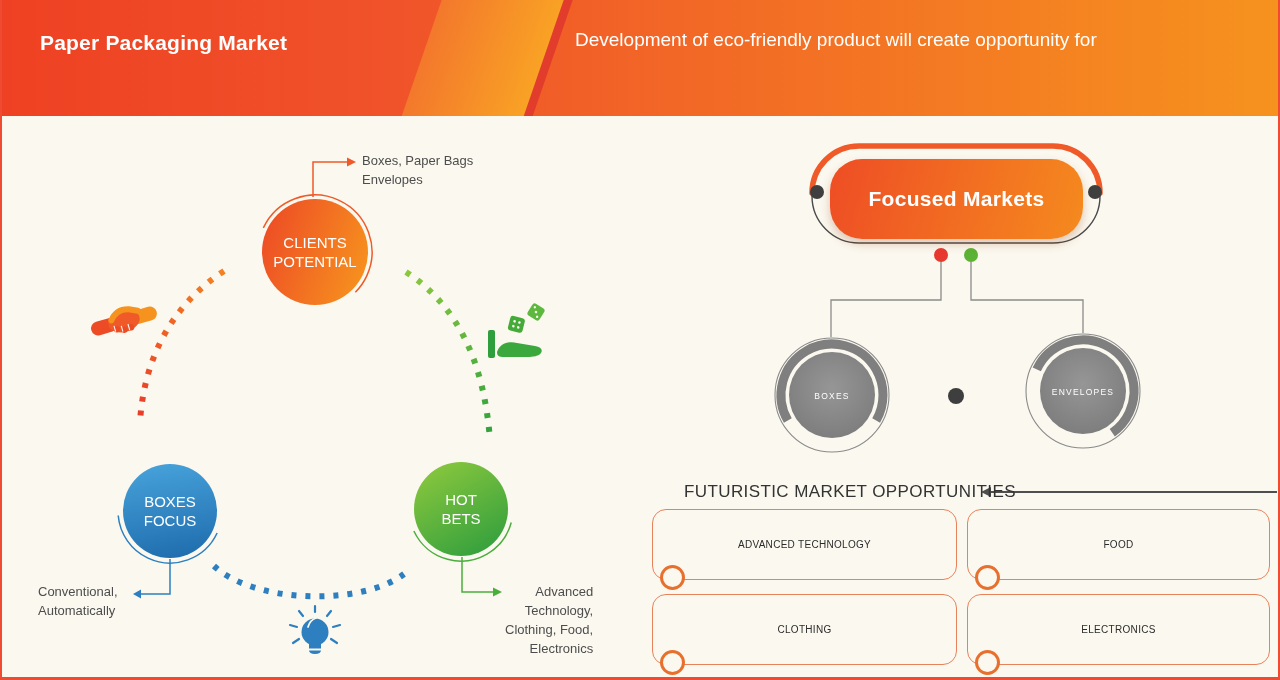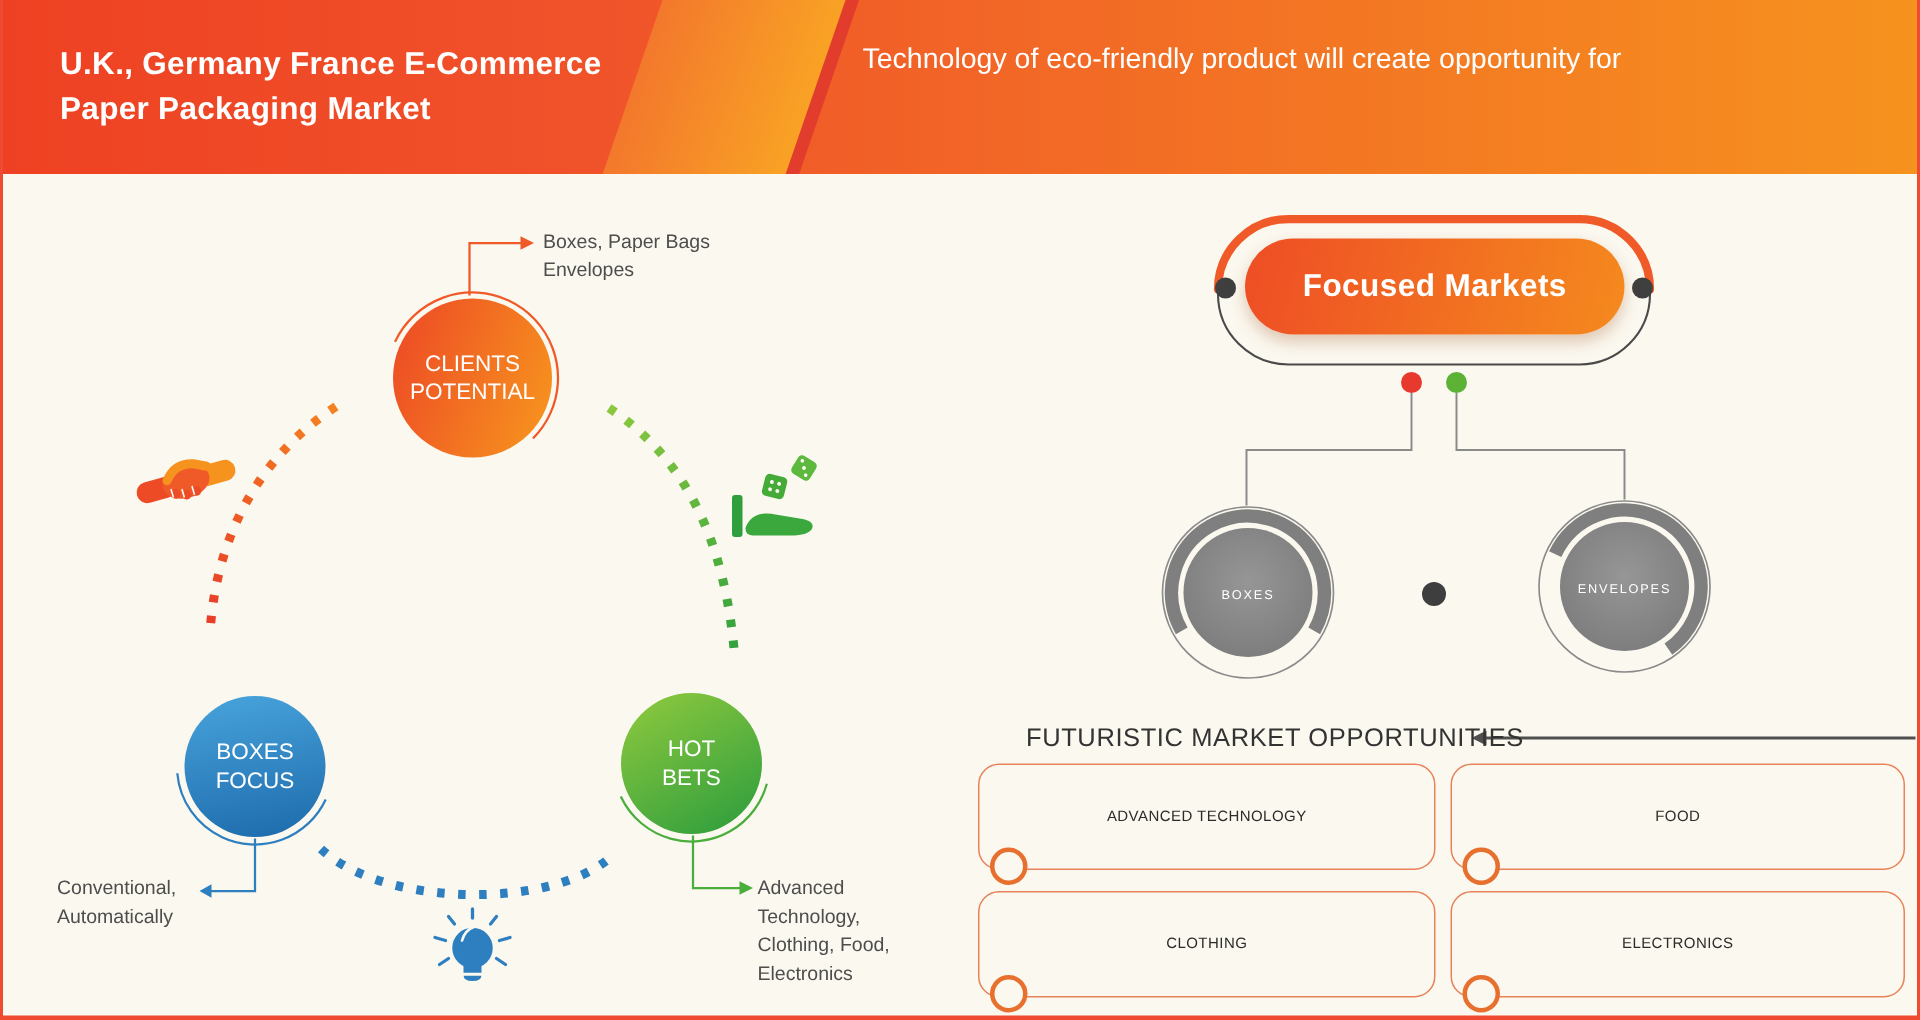--- a/index.html
+++ b/index.html
@@ -26,23 +26,23 @@
            background:linear-gradient(110deg,#ed4b25 5%,#f7941e 95%);}
   .node-cf{left:123px;top:464px;width:94px;height:94px;font-size:15px;
            background:linear-gradient(170deg,#46a1d9 5%,#1f6dae 95%);}
   .node-hb{left:414px;top:462px;width:94px;height:94px;font-size:15px;
            background:linear-gradient(150deg,#8cc83e 5%,#2f9e3d 95%);}
   
   .callout{position:absolute;font-size:13px;color:#4d4d4d;line-height:1.45;}
   .callout span{display:block;}
   .callout-top{left:362px;top:152px;}
   .callout-left{left:38px;top:583px;}
-  .callout-right{left:505px;top:583px;}
-  
-  .pill{position:absolute;left:830px;top:159px;width:253px;height:64px;border-radius:32px;
+  .callout-right{left:505px;top:583px;text-align:right;}
+  
+  .pill{position:absolute;left:830px;top:159px;width:253px;height:80px;border-radius:32px;
         background:linear-gradient(105deg,#ee4d25,#f58a1e);
         box-shadow:0 5px 10px rgba(150,70,20,.28);
         display:flex;align-items:center;justify-content:center;}
   .pill span{color:#fff;font-size:21px;font-weight:bold;letter-spacing:.3px;}
   
   .fut-heading{position:absolute;left:684px;top:482px;font-size:17px;color:#333;
                letter-spacing:.4px;}
   .fbox{position:absolute;border:1.5px solid #e8825a;border-radius:14px;
         display:flex;align-items:center;justify-content:center;}
   .fb1{left:652px;top:509px;width:303px;height:69px;}
@@ -173,25 +173,24 @@
     <circle cx="956" cy="396" r="8" fill="#3e3e3e"></circle>
 
     <line x1="990" y1="492" x2="1277" y2="492" stroke="#4f4f4f" stroke-width="2"></line>
     <polygon points="981,492 991,487 991,497" fill="#4f4f4f"></polygon>
   </svg>
 
   <div class="header">
     <div class="diag-light"></div>
     <div class="diag-red"></div>
     <div class="title">
-      <span>U.K., Germany France E-Commerce</span>
       <span>Paper Packaging Market</span>
     </div>
     <div class="subtitle">
-      <span>Technology of eco-friendly product will create opportunity for</span>
+      <span>Development of eco-friendly product will create opportunity for</span>
     </div>
   </div>
 
   <div class="node node-cp">
     <span>CLIENTS</span>
     <span>POTENTIAL</span>
   </div>
   <div class="node node-cf">
     <span>BOXES</span>
     <span>FOCUS</span>

